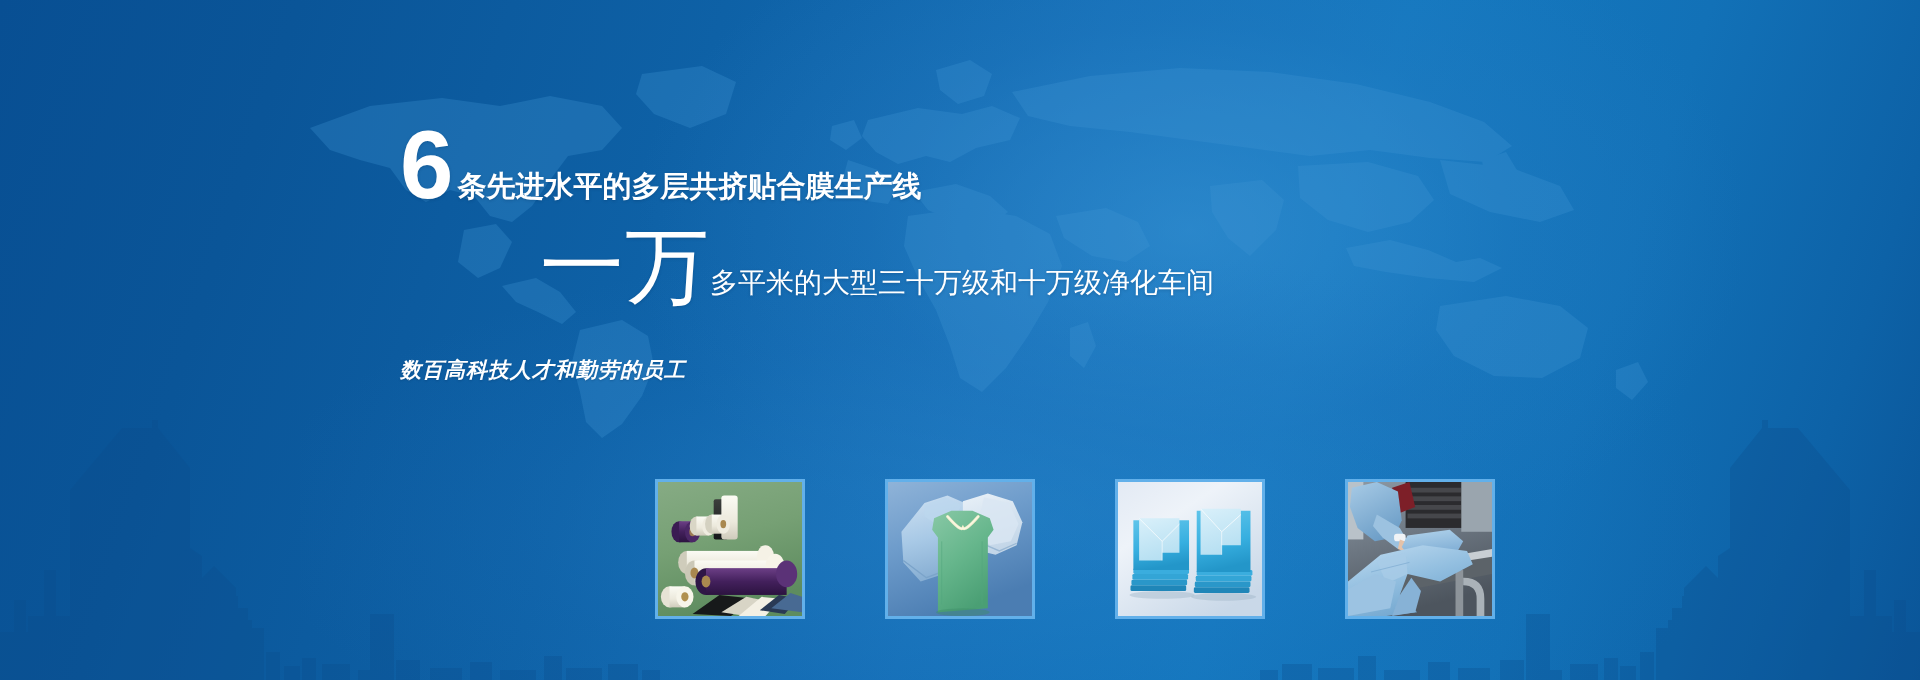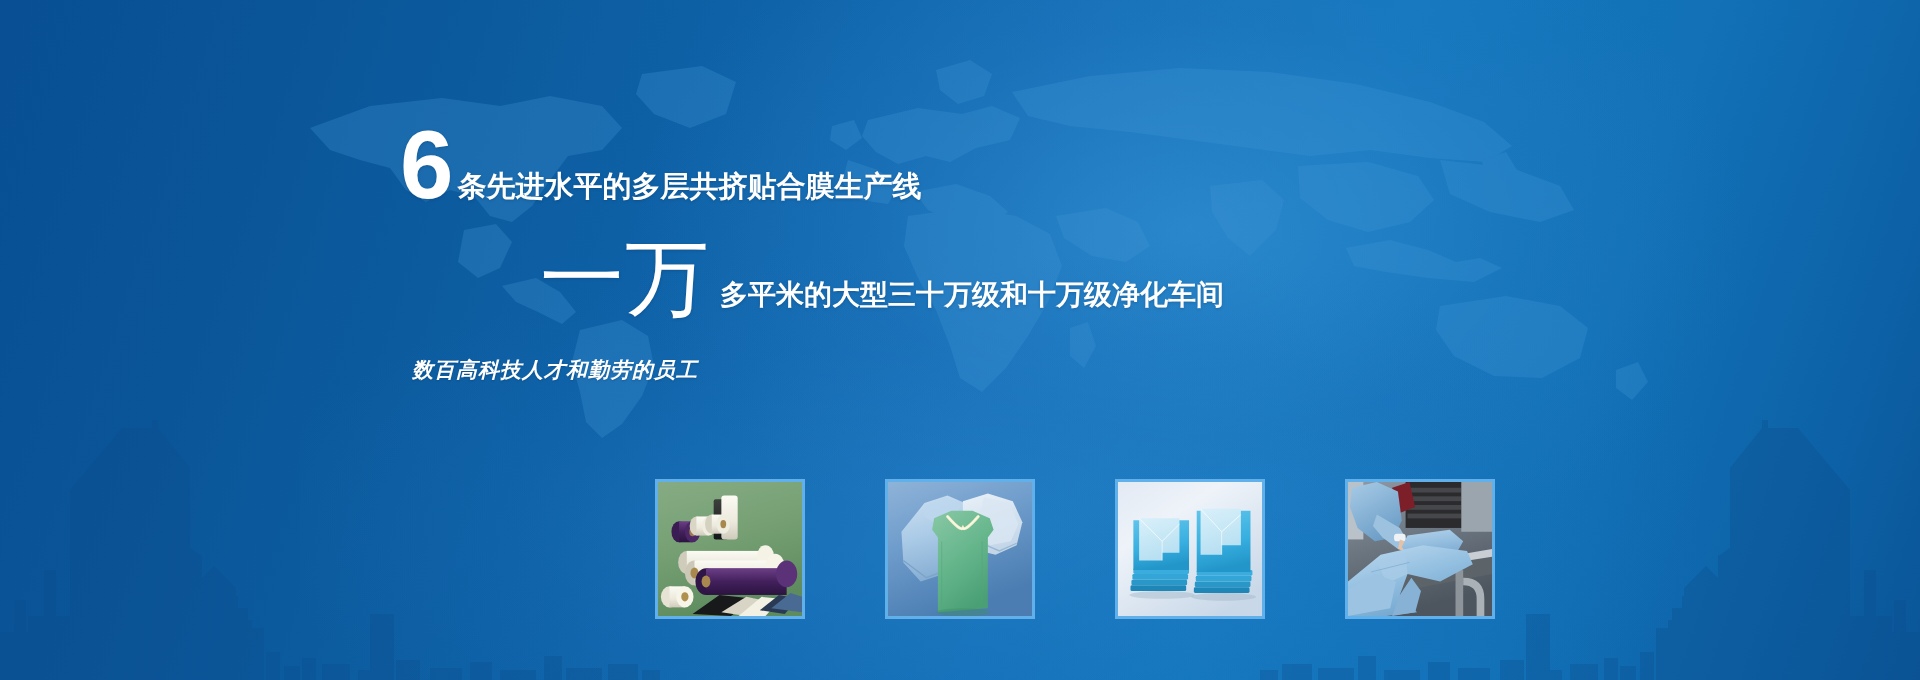--- a/index.html
+++ b/index.html
@@ -71,45 +71,44 @@
     font-weight: 700;
     margin-left: 6px;
     line-height: 1;
     position: relative;
     top: -2px;
     text-align: right;
   }
 
   .headline2 {
     position: absolute;
-    left: 540px; top: 240px;
+    left: 540px; top: 228px;
     display: flex; align-items: baseline;
     color: #ffffff;
     white-space: nowrap;
     text-shadow: 0 1px 3px rgba(0,40,80,0.25);
     justify-content: center;
   }
   .big-cn {
     font-size: 84px;
     line-height: 0.92;
     font-weight: 400;
     letter-spacing: 1px;
   }
   .sub2 {
     font-size: 28px;
-    font-weight: 700;
-    margin-left: 10px;
+    font-weight: 400;
     line-height: 1;
     position: relative;
     top: -3px;
   }
 
   .italic-lines {
     position: absolute;
-    left: 412px; top: 352px;
+    left: 400px; top: 352px;
     color: #ffffff;
     font-style: italic;
     font-weight: 700;
     font-size: 21px;
     line-height: 36px;
     letter-spacing: 1px;
     text-shadow: 0 1px 2px rgba(0,40,80,0.25);
   }
   .italic-lines div { white-space: nowrap; }
 

